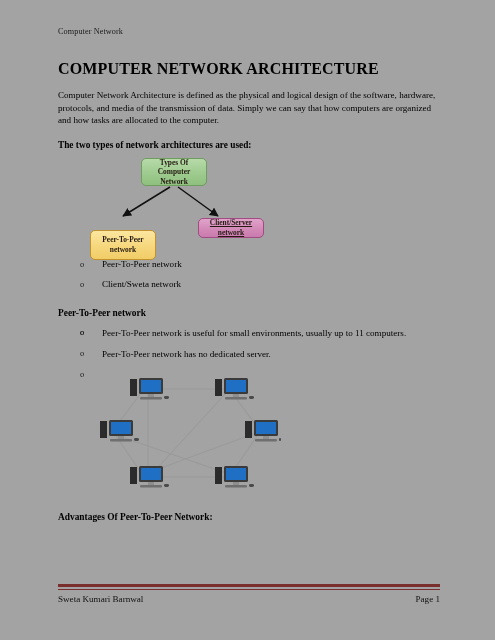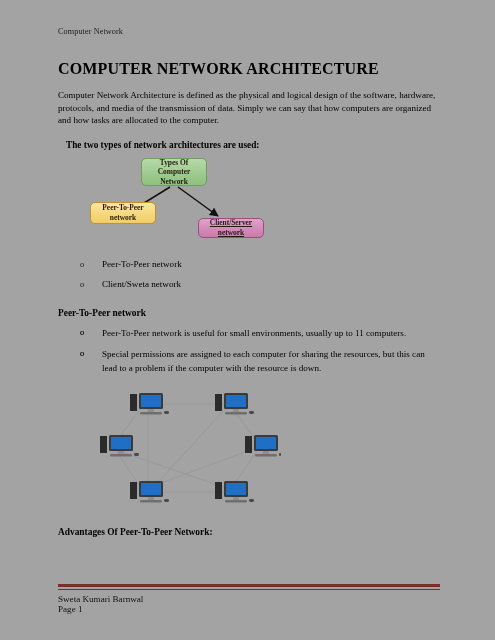--- a/index.html
+++ b/index.html
@@ -42,21 +42,21 @@
   }
   p.body-text {
     font-size: 9.1px;
     line-height: 12.6px;
     margin: 11px 0 0 0;
     text-align: left;
   }
   p.lead-bold {
     font-size: 9.3px;
     font-weight: bold;
-    margin: 13px 0 0 8px;
+    margin: 13px 0 0 0;
   }
   h2.section-head {
     font-size: 9.4px;
     font-weight: bold;
     margin: 17px 0 0 0;
   }
 
   
   .arch-diagram {
     position: relative;
@@ -79,22 +79,22 @@
     padding: 2px 3px;
   }
   .arch-box .lbl { display: block; }
   .box-root {
     left: 51px; top: 0;
     width: 66px; height: 28px;
     background: linear-gradient(to bottom, #b6daa8 0%, #9ecb8f 55%, #8fc07f 100%);
     border: 1px solid #6f9c5f;
   }
   .box-p2p {
-    left: 0px; top: 44px;
-    width: 66px; height: 22px;
+    left: 0px; top: 72px;
+    width: 66px; height: 30px;
     background: linear-gradient(to bottom, #fbe6a0 0%, #f6d77d 55%, #f1cd66 100%);
     border: 1px solid #c2922f;
   }
   .box-cs {
     left: 108px; top: 60px;
     width: 66px; height: 20px;
     background: linear-gradient(to bottom, #e0a3ca 0%, #d38ab8 55%, #c97bae 100%);
     border: 1px solid #a04b82;
     text-decoration: underline;
   }
@@ -165,21 +165,20 @@
     width: 100%;
     margin-top: 1.5px;
   }
   .footer-row {
     display: flex;
     justify-content: space-between;
     align-items: baseline;
     font-size: 9.1px;
     margin-top: 4px;
     color: #111111;
-    flex-direction: column;
   }
 </style>
 </head>
 <body>
 
 <div class="page">
 
   <div class="content">
 
     <div class="running-head">Computer Network</div>
@@ -239,24 +238,24 @@
     <ul class="circ">
       <li>
         <span class="marker">o</span>
       </li>
       <li>
         <span class="marker">o</span>
         <span>Peer-To-Peer network is useful for small environments, usually up to 11 computers.</span>
       </li>
       <li>
         <span class="marker">o</span>
-      </li>
-      <li>
-        <span class="marker">o</span>
-        <span>Special permissions are assigned to each computer for sharing the resources, but this can lead to a problem if the computer with the resource is down.</span>
+        <span>Peer-To-Peer network has no dedicated server.</span>
+      </li>
+      <li>
+        <span class="marker">o</span>
       </li>
     </ul>
 
     <div class="mesh-wrap">
       <svg class="mesh-svg" viewBox="0 0 185 120">
         <g stroke="#9a9a9a" stroke-width="1.1" fill="none">
           <line x1="48" y1="14" x2="133" y2="14"></line>
           <line x1="48" y1="14" x2="18" y2="54"></line>
           <line x1="133" y1="14" x2="163" y2="54"></line>
           <line x1="18" y1="58" x2="48" y2="102"></line>

